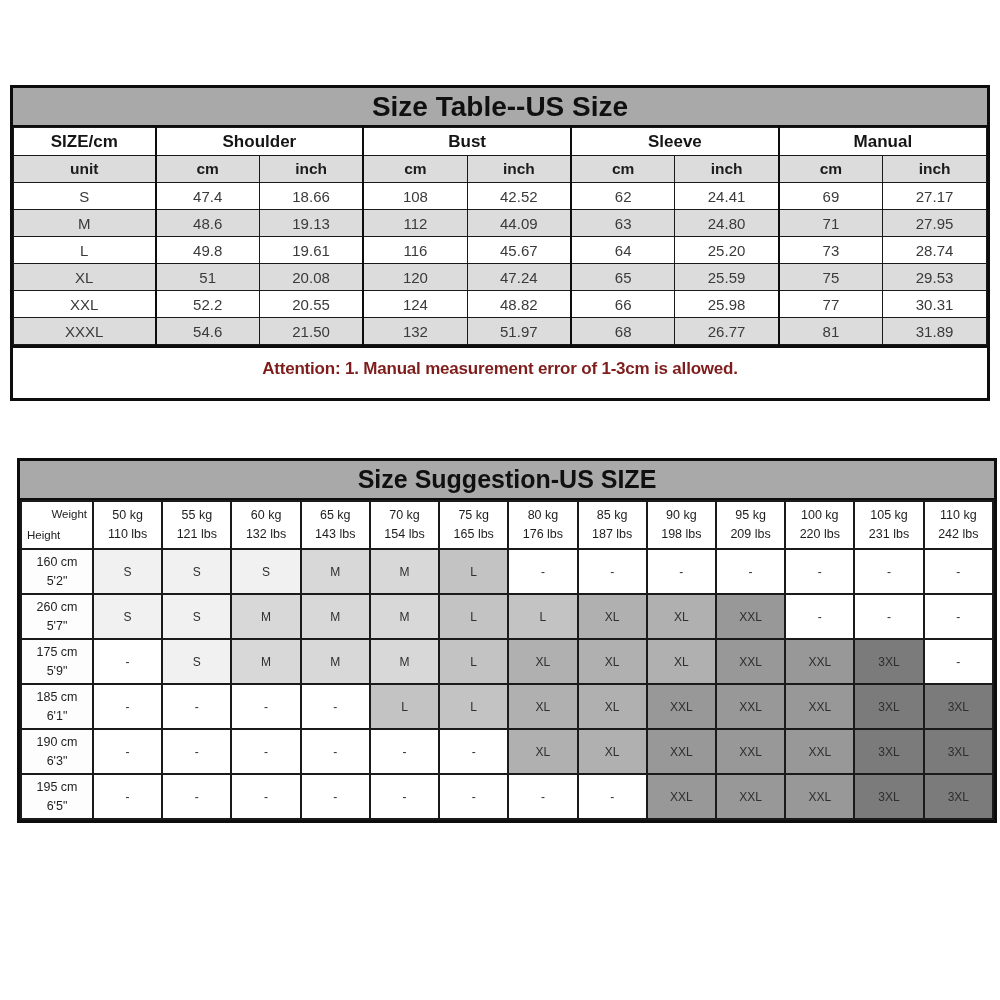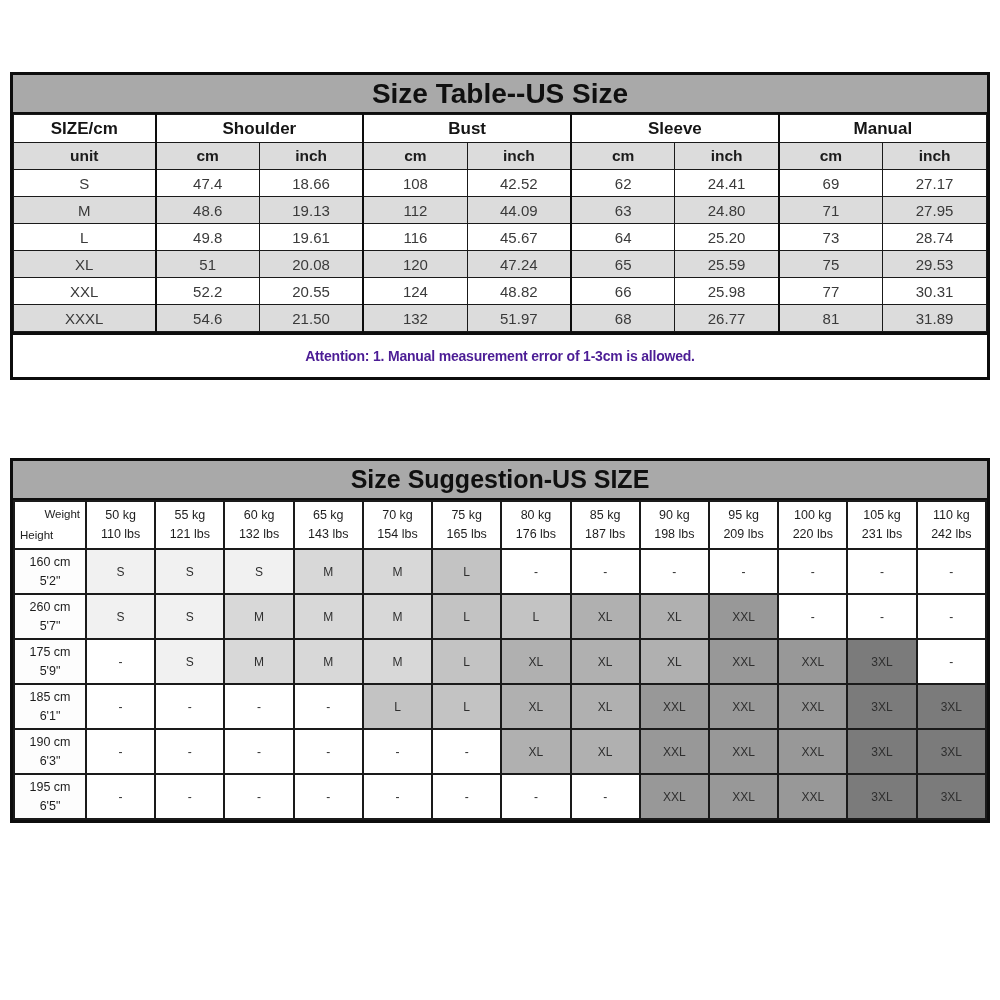--- a/index.html
+++ b/index.html
@@ -1,34 +1,34 @@
 <!DOCTYPE html>
 <html><head>
 <meta charset="utf-8">
 <style>
   html,body{margin:0;padding:0;background:#ffffff;}
   body{width:1000px;height:1000px;font-family:"Liberation Sans",sans-serif;color:#222;}
   .page{position:relative;width:1000px;height:1000px;overflow:hidden;background:#fff;}
   .block{position:absolute;left:10px;width:980px;box-sizing:border-box;border:3px solid #0d0d0d;background:#fff;}
-  #block1{top:72px;}
-  #block2{top:458px;}
+  #block1{top:85px;}
+  #block2{top:458px;margin-left:7px;}
   .banner{height:37px;line-height:37px;background:#a9a9a9;text-align:center;font-weight:bold;color:#101010;border-bottom:2px solid #0d0d0d;}
   #block1 .banner{font-size:28px;}
   #block2 .banner{font-size:25px;}
   table{width:100%;border-collapse:collapse;table-layout:fixed;}
   td{border:1px solid #1a1a1a;text-align:center;vertical-align:middle;overflow:hidden;padding:0;}
   
   #t1 tr.h1 td{height:27px;font-weight:bold;font-size:17px;color:#151515;background:#fff;}
   #t1 tr.h2 td{height:26px;font-weight:bold;font-size:15.5px;color:#1c1c1c;background:#dcdcdc;}
   #t1 tbody td{height:26px;font-size:15px;color:#3a3a3a;}
   #t1 tbody tr:nth-of-type(even) td{background:#dcdcdc;}
   #t1 td.gl{border-left:2px solid #0d0d0d;}
   
-  .attention{border-top:3px solid #0d0d0d;padding:8px 8px 8px;text-align:center;font-weight:bold;
-             font-size:14px;line-height:26px;letter-spacing:-0.2px;color:#4c1d95;background:#fff;}
+  .attention{border-top:3px solid #0d0d0d;padding:8px 8px 16px;text-align:center;font-weight:bold;
+             font-size:17px;line-height:26px;letter-spacing:-0.2px;color:#7f1d1d;background:#fff;}
   
   #t2 td{border:2px solid #1a1a1a;font-size:12px;color:#2e2e2e;background:#fff;}
   #t2 tr.whrow td{height:46px;font-size:12.5px;color:#1d1d1d;line-height:1.5;}
   #t2 tr.srow td{height:43px;}
   #t2 td.hh{font-size:12.5px;color:#1d1d1d;line-height:1.5;background:#fdfdfd;}
   .diag{position:relative;background-color:#b2b2b2;
         background-image:linear-gradient(to bottom right,rgba(0,0,0,0) calc(50% - 1px),#1a1a1a calc(50% - 1px),#1a1a1a calc(50% + 1px),rgba(0,0,0,0) calc(50% + 1px));}
   .diag .w{position:absolute;top:4px;right:5px;font-size:11.5px;color:#222;}
   .diag .h{position:absolute;bottom:4px;left:5px;font-size:11.5px;color:#222;}
 </style>

